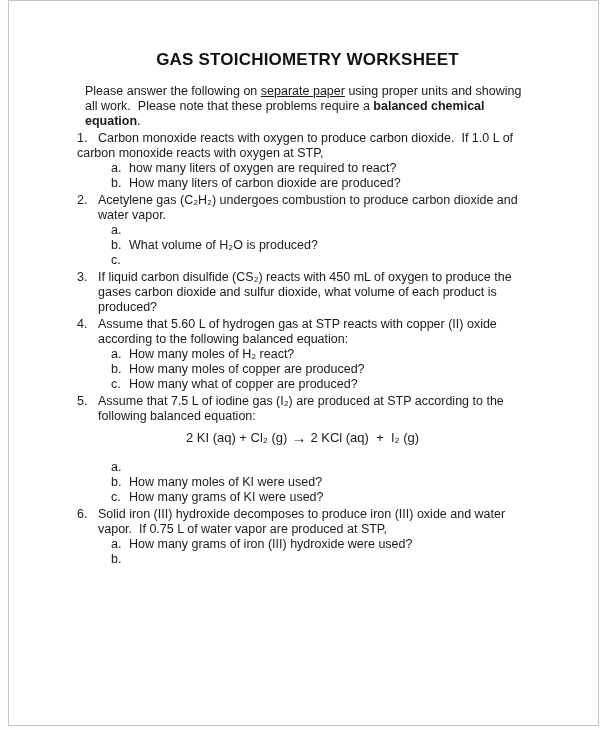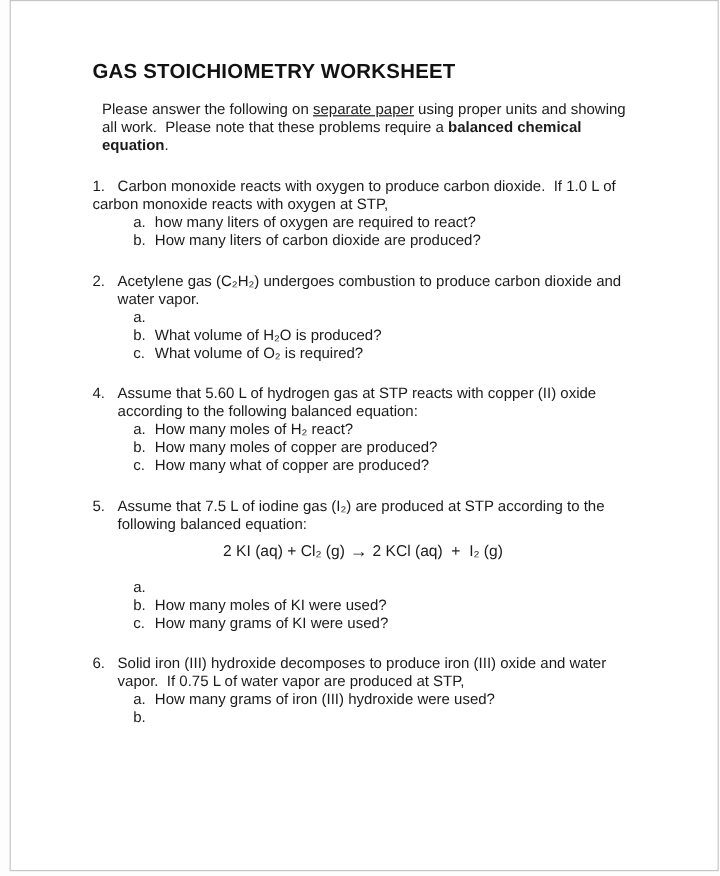--- a/index.html
+++ b/index.html
@@ -15,35 +15,36 @@
     position: absolute;
     left: 8px; top: 0;
     width: 591px; height: 726px;
     background: #ffffff;
     border: 1px solid #c6c6c6;
     padding: 0 30px 0 68px;
     overflow: hidden;
   }
   .title {
     margin: 49px 0 0;
+    text-align: center;
     font-size: 17px;
     font-weight: bold;
     letter-spacing: 0.2px;
     color: #121212;
     margin-right: 30px;
   }
   .text {
     font-size: 12.5px;
     line-height: 15px;
     white-space: pre-wrap;
   }
   .intro { margin: 14px 0 0 8px; max-width: 462px; }
   .u { text-decoration: underline; }
   .b { font-weight: bold; }
-  .problem { margin-top: 19px; }
+  .problem { margin-top: 2px; }
   .p-main { padding-left: 21px; text-indent: -21px; max-width: 470px; }
   .p-main.no-hang { padding-left: 0; text-indent: 0; }
   .p-num { display: inline-block; width: 21px; text-indent: 0; }
   .subs { margin-left: 34px; margin-top: 0; }
   .sub { display: flex; }
   .sub-label { width: 18px; flex: none; }
   .equation {
     text-align: center;
     margin: 6px 40px 14px 0;
     font-size: 13px;
@@ -76,24 +77,29 @@
       <div class="sub text"><span class="sub-label">b.</span><span>How many liters of carbon dioxide are produced?</span></div>
     </div>
   </div>
 
   <div class="problem">
     <div class="p-main text"><span class="p-num">2.</span><span>Acetylene gas (C₂H₂) undergoes combustion to produce carbon dioxide and
 water vapor.</span></div>
     <div class="subs">
       <div class="sub text"><span class="sub-label">a.</span></div>
       <div class="sub text"><span class="sub-label">b.</span><span>What volume of H₂O is produced?</span></div>
-      <div class="sub text"><span class="sub-label">c.</span><span>What volume of O₂ is required?</span></div>
+      <div class="sub text"><span class="sub-label">c.</span></div>
     </div>
   </div>
 
+  <div class="problem">
+    <div class="p-main text"><span class="p-num">3.</span><span>If liquid carbon disulfide (CS₂) reacts with 450 mL of oxygen to produce the
+gases carbon dioxide and sulfur dioxide, what volume of each product is
+produced?</span></div>
+  </div>
 
   <div class="problem">
     <div class="p-main text"><span class="p-num">4.</span><span>Assume that 5.60 L of hydrogen gas at STP reacts with copper (II) oxide
 according to the following balanced equation:</span></div>
     <div class="subs">
       <div class="sub text"><span class="sub-label">a.</span><span>How many moles of H₂ react?</span></div>
       <div class="sub text"><span class="sub-label">b.</span><span>How many moles of copper are produced?</span></div>
       <div class="sub text"><span class="sub-label">c.</span><span>How many what of copper are produced?</span></div>
     </div>
   </div>

